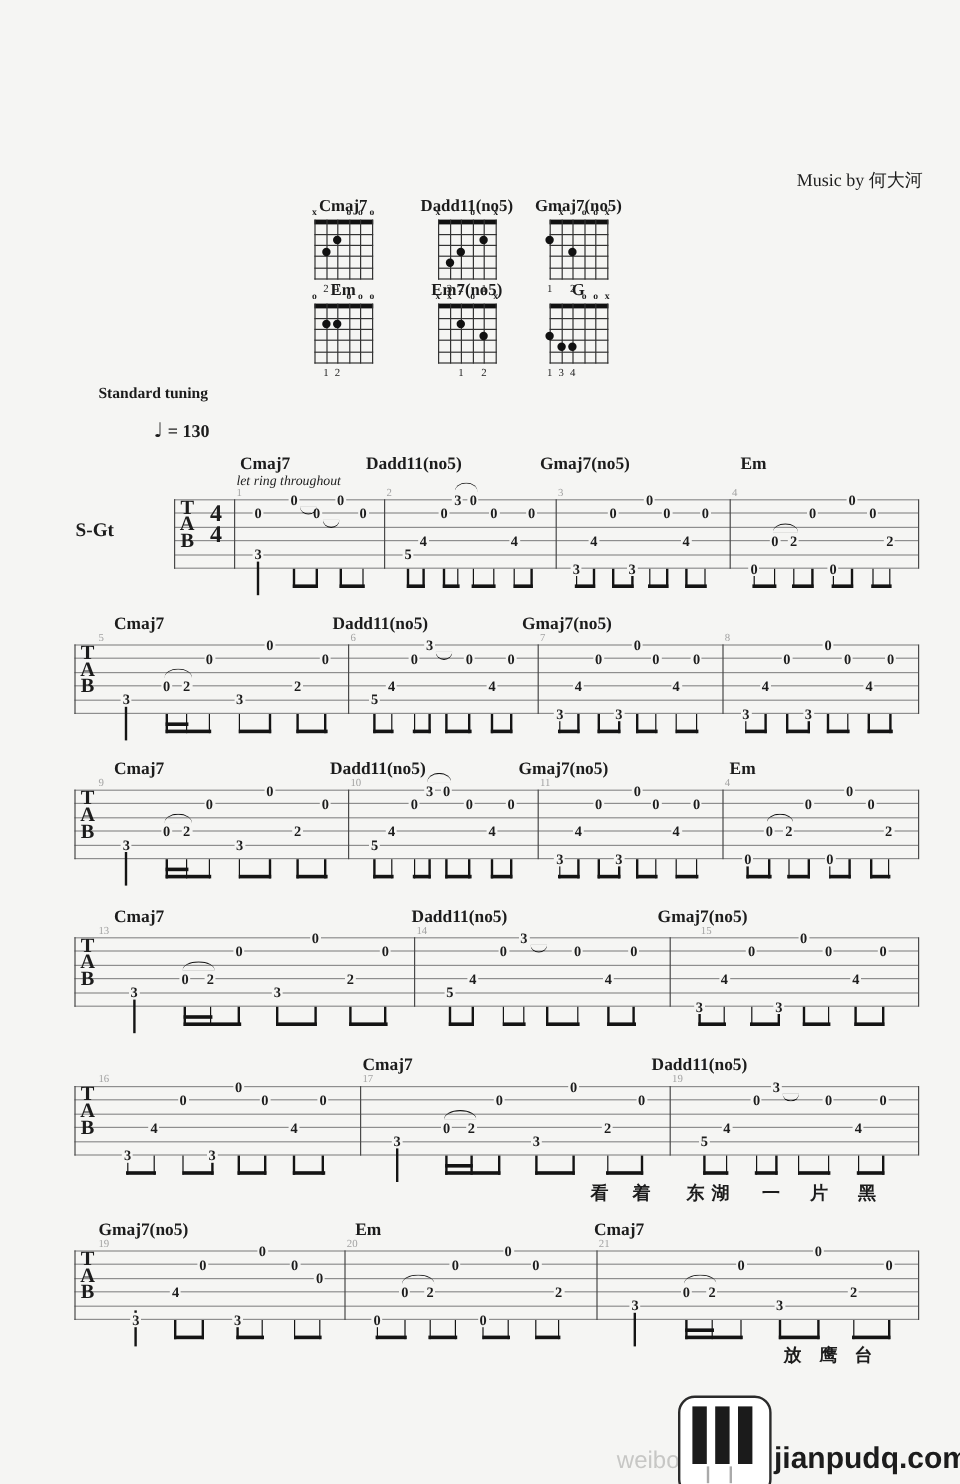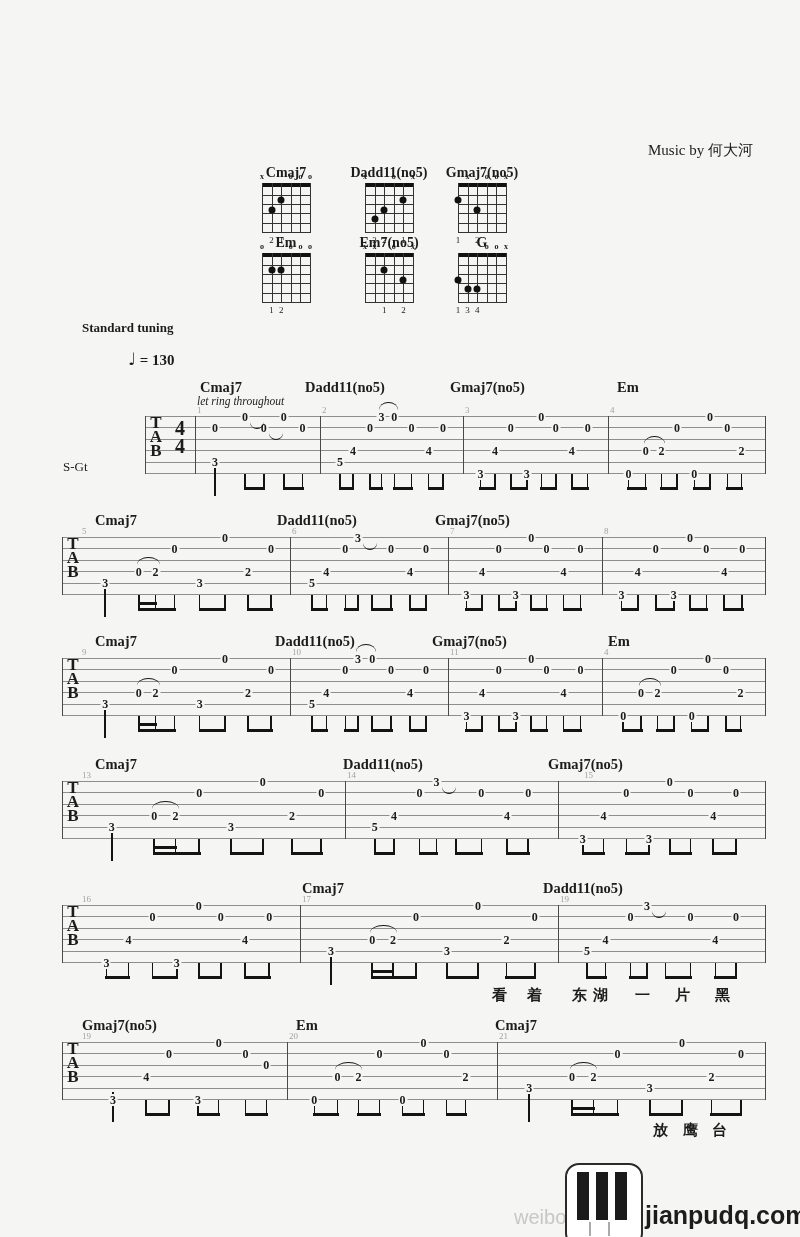--- a/index.html
+++ b/index.html
@@ -1,26 +1,26 @@
 <!DOCTYPE html>
 <html><head>
 <meta charset="utf-8">
 <style>
   html,body{margin:0;padding:0;background:#f5f5f3;}
   #page{position:relative;width:800px;height:1237px;background:#f5f5f3;overflow:hidden;
         font-family:"Liberation Serif",serif;color:#1c1c1c;}
   .abs{position:absolute;}
   .title{left:0;right:0;top:64px;text-align:center;font-size:36px;font-weight:bold;letter-spacing:6px;}
   .subtitle{left:0;right:0;top:114px;text-align:center;font-size:20px;font-weight:bold;}
-  .credit{left:648px;top:141px;font-size:15px;}
+  .credit{left:664px;top:141px;font-size:15px;}
   .tuning{left:82px;top:320px;font-size:13px;font-weight:600;}
   .tempo{left:128px;top:349px;font-size:15px;font-weight:bold;}
   .tempo .glyph{font-family:"DejaVu Sans",sans-serif;font-size:17px;}
   .letring{left:197px;top:395px;font-size:11.5px;font-style:italic;}
-  .trk{left:63px;top:459px;font-size:13px;font-weight:normal;}
+  .trk{left:63px;top:434px;font-size:16px;font-weight:bold;}
   .sline{position:absolute;height:1px;background:#8e8e8e;}
   .bline{position:absolute;width:1px;background:#4a4a4a;}
   .clefL{position:absolute;font-size:17px;line-height:13px;font-weight:bold;width:14px;text-align:center;}
   .tsig{position:absolute;left:170px;width:20px;text-align:center;font-size:20px;line-height:17px;font-weight:bold;}
   .mnum{position:absolute;font-size:9px;color:#a3a3a3;line-height:1;}
   .chlbl{position:absolute;font-size:14.5px;font-weight:600;line-height:1;white-space:nowrap;}
   .stem{position:absolute;width:1.6px;background:#141414;z-index:1;}
   .beam{position:absolute;height:3.2px;background:#141414;z-index:1;}
   .tnum{position:absolute;transform:translate(-50%,-50%);background:#f5f5f3;padding:0 1.5px;
         font-size:12px;font-weight:bold;line-height:1;z-index:2;}

